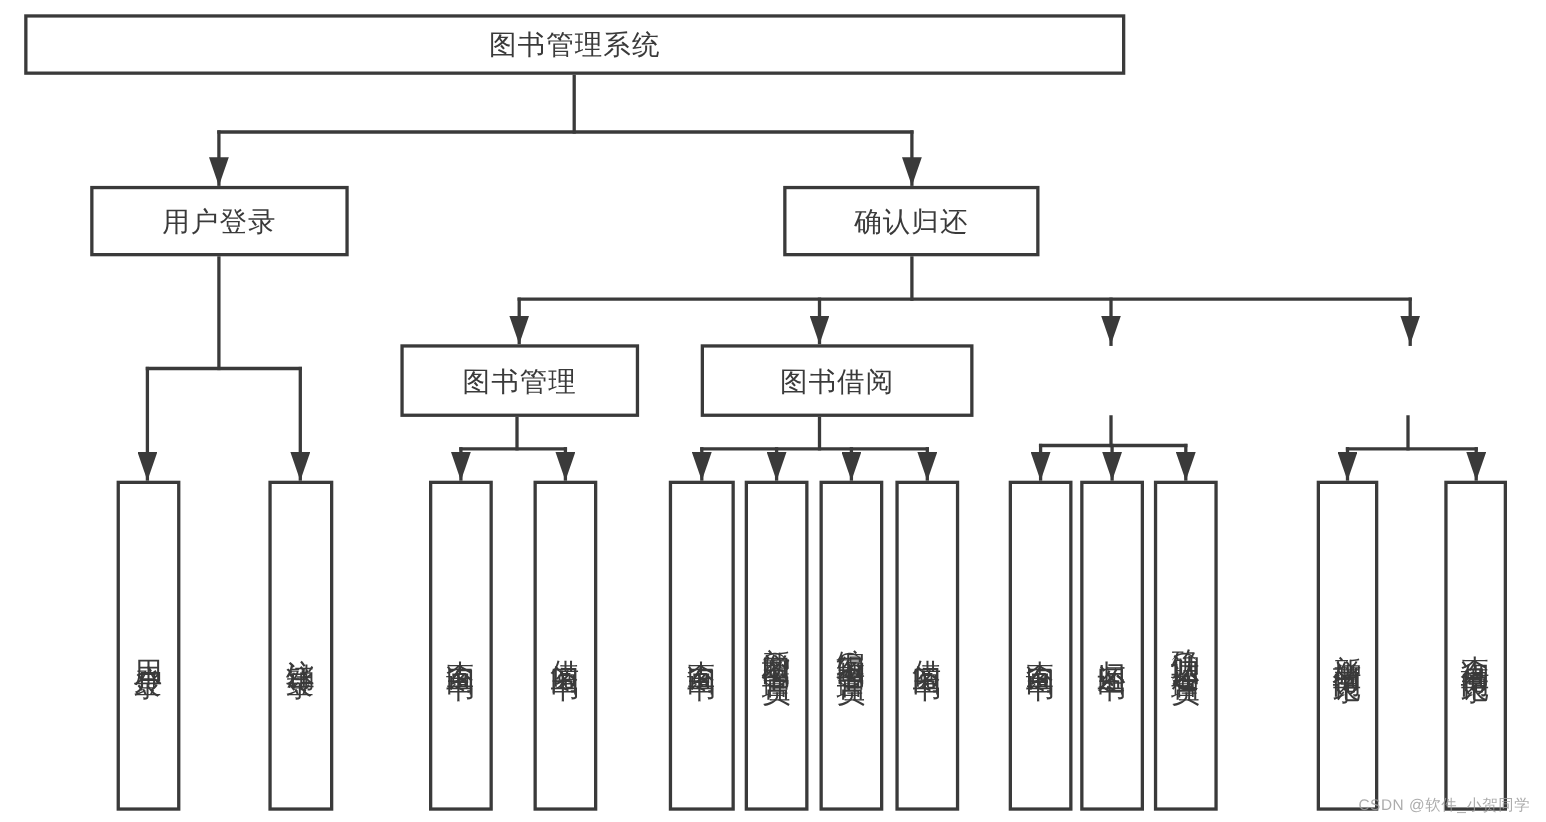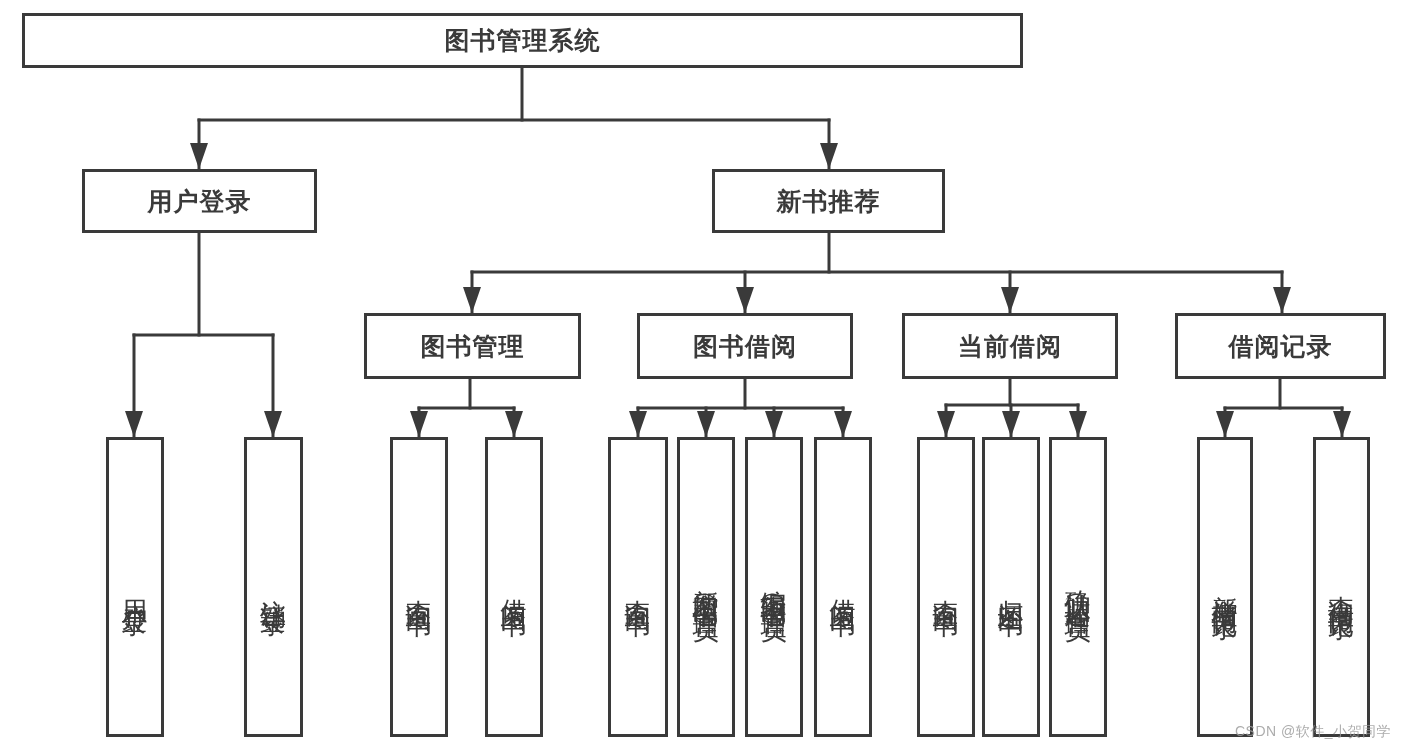--- a/index.html
+++ b/index.html
@@ -26,21 +26,20 @@
     box-sizing: border-box;
     display: flex;
     align-items: center;
     justify-content: center;
   }
   .box.h span {
     font-size: 25px;
     letter-spacing: 1px;
     white-space: nowrap;
     color: #3a3a3a;
-    font-weight: bold;
   }
   .box.root span { font-size: 25px; }
   .box.v { top: 437px; height: 300px; }
   .box.v span {
     writing-mode: vertical-lr;
     text-orientation: mixed;
     font-size: 26px;
     line-height: 1;
     letter-spacing: 4px;
     color: #3a3a3a;
@@ -125,34 +124,28 @@
   </svg>
 
   <div class="box h root" style="left:22px; top:13px; width:1001px; height:55px;">
     <span>图书管理系统</span>
   </div>
 
   <div class="box h" style="left:82px; top:169px; width:235px; height:64px;">
     <span>用户登录</span>
   </div>
   <div class="box h" style="left:712px; top:169px; width:233px; height:64px;">
-    <span>新书推荐</span>
+    <span>确认归还</span>
   </div>
 
   <div class="box h" style="left:364px; top:313px; width:217px; height:66px;">
     <span>图书管理</span>
   </div>
-  <div class="box h" style="left:637px; top:313px; width:216px; height:66px;text-align:center;">
+  <div class="box h" style="left:637px; top:313px; width:248px; height:66px;text-align:center;">
     <span>图书借阅</span>
-  </div>
-  <div class="box h" style="left:902px; top:313px; width:216px; height:66px;">
-    <span>当前借阅</span>
-  </div>
-  <div class="box h" style="left:1175px; top:313px; width:211px; height:66px;">
-    <span>借阅记录</span>
   </div>
 
   <div class="box v" style="left:106px; width:58px;">
     <span>用户登录</span>
   </div>
   <div class="box v" style="left:244px; width:59px;">
     <span>注销登录</span>
   </div>
 
   <div class="box v" style="left:390px; width:58px;">

